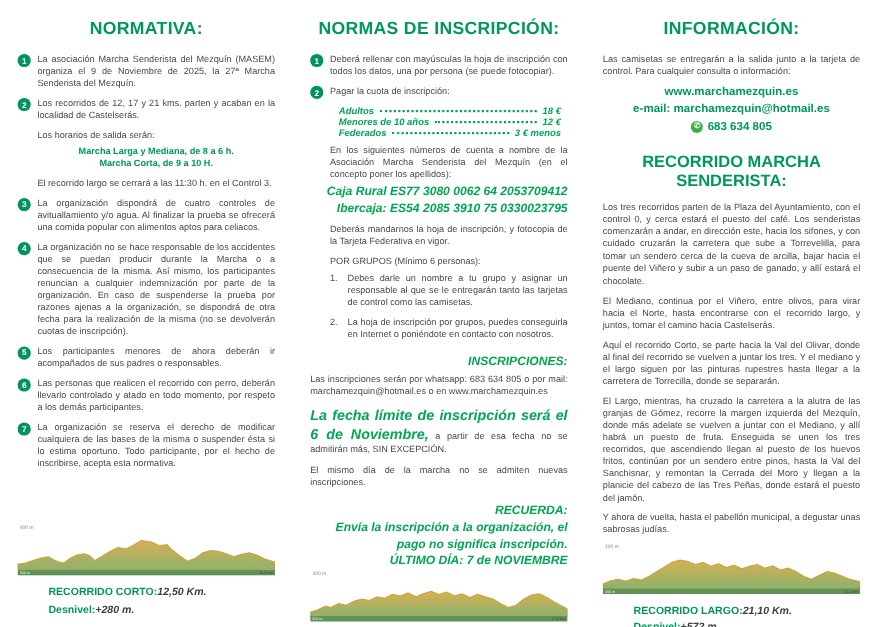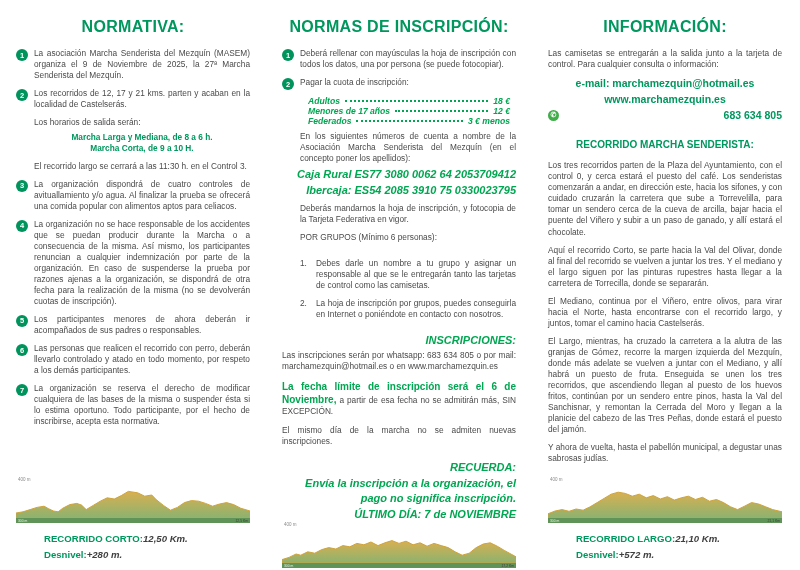--- a/index.html
+++ b/index.html
@@ -47,32 +47,32 @@
   .accent-line {
     color:#00a651; font-weight:bold; font-style:italic;
     text-align:right; font-size:11px; line-height:1.4;
   }
   .fees { margin:3px 6px 5px 26px; }
   .fee-row { display:flex; align-items:baseline; font-size:8.6px; }
   .fee-label, .fee-value { color:#00a651; font-weight:bold; font-style:italic; white-space:nowrap; }
   .fee-dots { flex:1; border-bottom:2px dotted #00a651; margin:0 5px; transform:translateY(-2px); }
   .olist { margin:0 0 6px 18px; }
   .olist .item .onum { flex:0 0 16px; font-size:8.3px; color:#4a4a4a; }
-  .mixed .g { color:#00a651; font-weight:bold; font-size:10px; }
+  .mixed .g { color:#00a651; font-weight:bold; font-style:italic; font-size:13px; }
   .center-block { text-align:center; }
   .contact { text-align:center; margin:2px 0 10px 0; }
   .contact-line { color:#00975e; font-weight:800; font-size:10.5px; line-height:1.5; }
-  .phone-line { display:flex; align-items:center; justify-content:space-between; gap:4px; }
+  .phone-line { display:flex; align-items:center; justify-content:center; gap:4px; }
   .wa-icon {
     display:inline-flex; width:11px; height:11px; border-radius:50%;
     background:#3fae49; color:#fff; font-size:7px;
     align-items:center; justify-content:center;
   }
   .sect-title {
-    color:#00975e; font-weight:800; font-size:10px;
+    color:#00975e; font-weight:800; font-size:15px;
     text-align:center; margin:6px 0 10px 0;
   }
   .footer { margin-top:auto; }
   .profile-wrap { position:relative; padding-top:8px; }
   .profile-toplabel {
     position:absolute; top:0; left:2px;
     font-size:4.5px; color:#8a8a8a;
   }
   svg.profile { display:block; width:100%; height:40px; }
   .stats { padding:6px 24px 0 28px; }
@@ -172,38 +172,38 @@
     <div class="itext">Pagar la cuota de inscripción:</div>
   </div>
 
   <div class="fees">
     <div class="fee-row">
       <span class="fee-label">Adultos</span>
       <span class="fee-dots"></span>
       <span class="fee-value">18 €</span>
     </div>
     <div class="fee-row">
-      <span class="fee-label">Menores de 17 años</span>
+      <span class="fee-label">Menores de 10 años</span>
       <span class="fee-dots"></span>
       <span class="fee-value">12 €</span>
     </div>
     <div class="fee-row">
       <span class="fee-label">Federados</span>
       <span class="fee-dots"></span>
       <span class="fee-value">3 € menos</span>
     </div>
   </div>
 
   <div class="body-p" style="margin-left:18px;margin-bottom:3px;">En los siguientes números de cuenta a nombre de la Asociación Marcha Senderista del Mezquín (en el concepto poner los apellidos):</div>
   <div class="accent-line">Caja Rural ES77 3080 0062 64 2053709412</div>
   <div class="accent-line" style="margin-bottom:5px;">Ibercaja: ES54 2085 3910 75 0330023795</div>
 
   <div class="body-p" style="margin-left:18px;">Deberás mandarnos la hoja de inscripción, y fotocopia de la Tarjeta Federativa en vigor.</div>
 
-  <div class="body-p" style="margin-left:18px;margin-bottom:15px;">POR GRUPOS (Mínimo 6 personas):</div>
+  <div class="body-p" style="margin-left:18px;margin-bottom:4px;">POR GRUPOS (Mínimo 6 personas):</div>
 
   <div class="olist">
     <div class="item">
       <span class="onum">1.</span>
       <div class="itext">Debes darle un nombre a tu grupo y asignar un responsable al que se le entregarán tanto las tarjetas de control como las camisetas.</div>
     </div>
     <div class="item">
       <span class="onum">2.</span>
       <div class="itext">La hoja de inscripción por grupos, puedes conseguirla en Internet o poniéndote en contacto con nosotros.</div>
     </div>
@@ -253,33 +253,33 @@
     </div>
   </div>
 </div>
 
 <div class="col">
   <div class="col-title">INFORMACIÓN:</div>
 
   <div class="body-p" style="margin-bottom:4px;">Las camisetas se entregarán a la salida junto a la tarjeta de control. Para cualquier consulta o información:</div>
 
   <div class="contact">
+    <div class="contact-line">www.marchamezquin.es</div>
     <div class="contact-line">e-mail: marchamezquin@hotmail.es</div>
-    <div class="contact-line">www.marchamezquin.es</div>
     <div class="contact-line phone-line">
       <span class="wa-icon">✆</span>
       <span>683 634 805</span>
     </div>
   </div>
 
   <div class="sect-title">RECORRIDO MARCHA SENDERISTA:</div>
 
   <div class="body-p">Los tres recorridos parten de la Plaza del Ayuntamiento, con el control 0, y cerca estará el puesto del café. Los senderistas comenzarán a andar, en dirección este, hacia los sifones, y con cuidado cruzarán la carretera que sube a Torrevelilla, para tomar un sendero cerca de la cueva de arcilla, bajar hacia el puente del Viñero y subir a un paso de ganado, y allí estará el chocolate.</div>
+  <div class="body-p">El Mediano, continua por el Viñero, entre olivos, para virar hacia el Norte, hasta encontrarse con el recorrido largo, y juntos, tomar el camino hacia Castelserás.</div>
   <div class="body-p">Aquí el recorrido Corto, se parte hacia la Val del Olivar, donde al final del recorrido se vuelven a juntar los tres. Y el mediano y el largo siguen por las pinturas rupestres hasta llegar a la carretera de Torrecilla, donde se separarán.</div>
-  <div class="body-p">El Mediano, continua por el Viñero, entre olivos, para virar hacia el Norte, hasta encontrarse con el recorrido largo, y juntos, tomar el camino hacia Castelserás.</div>
   <div class="body-p">El Largo, mientras, ha cruzado la carretera a la alutra de las granjas de Gómez, recorre la margen izquierda del Mezquín, donde más adelate se vuelven a juntar con el Mediano, y allí habrá un puesto de fruta. Enseguida se unen los tres recorridos, que ascendiendo llegan al puesto de los huevos fritos, continúan por un sendero entre pinos, hasta la Val del Sanchisnar, y remontan la Cerrada del Moro y llegan a la planicie del cabezo de las Tres Peñas, donde estará el puesto del jamón.</div>
   <div class="body-p">Y ahora de vuelta, hasta el pabellón municipal, a degustar unas sabrosas judías.</div>
 
   <div class="footer">
     <div class="profile-wrap">
       <span class="profile-toplabel">400 m</span>
       <svg class="profile" viewBox="0 0 236 40" preserveAspectRatio="none">
           <defs>
             <linearGradient id="g2" x1="0" y1="0" x2="0" y2="1">
               <stop offset="0" stop-color="#d8b052"></stop>

